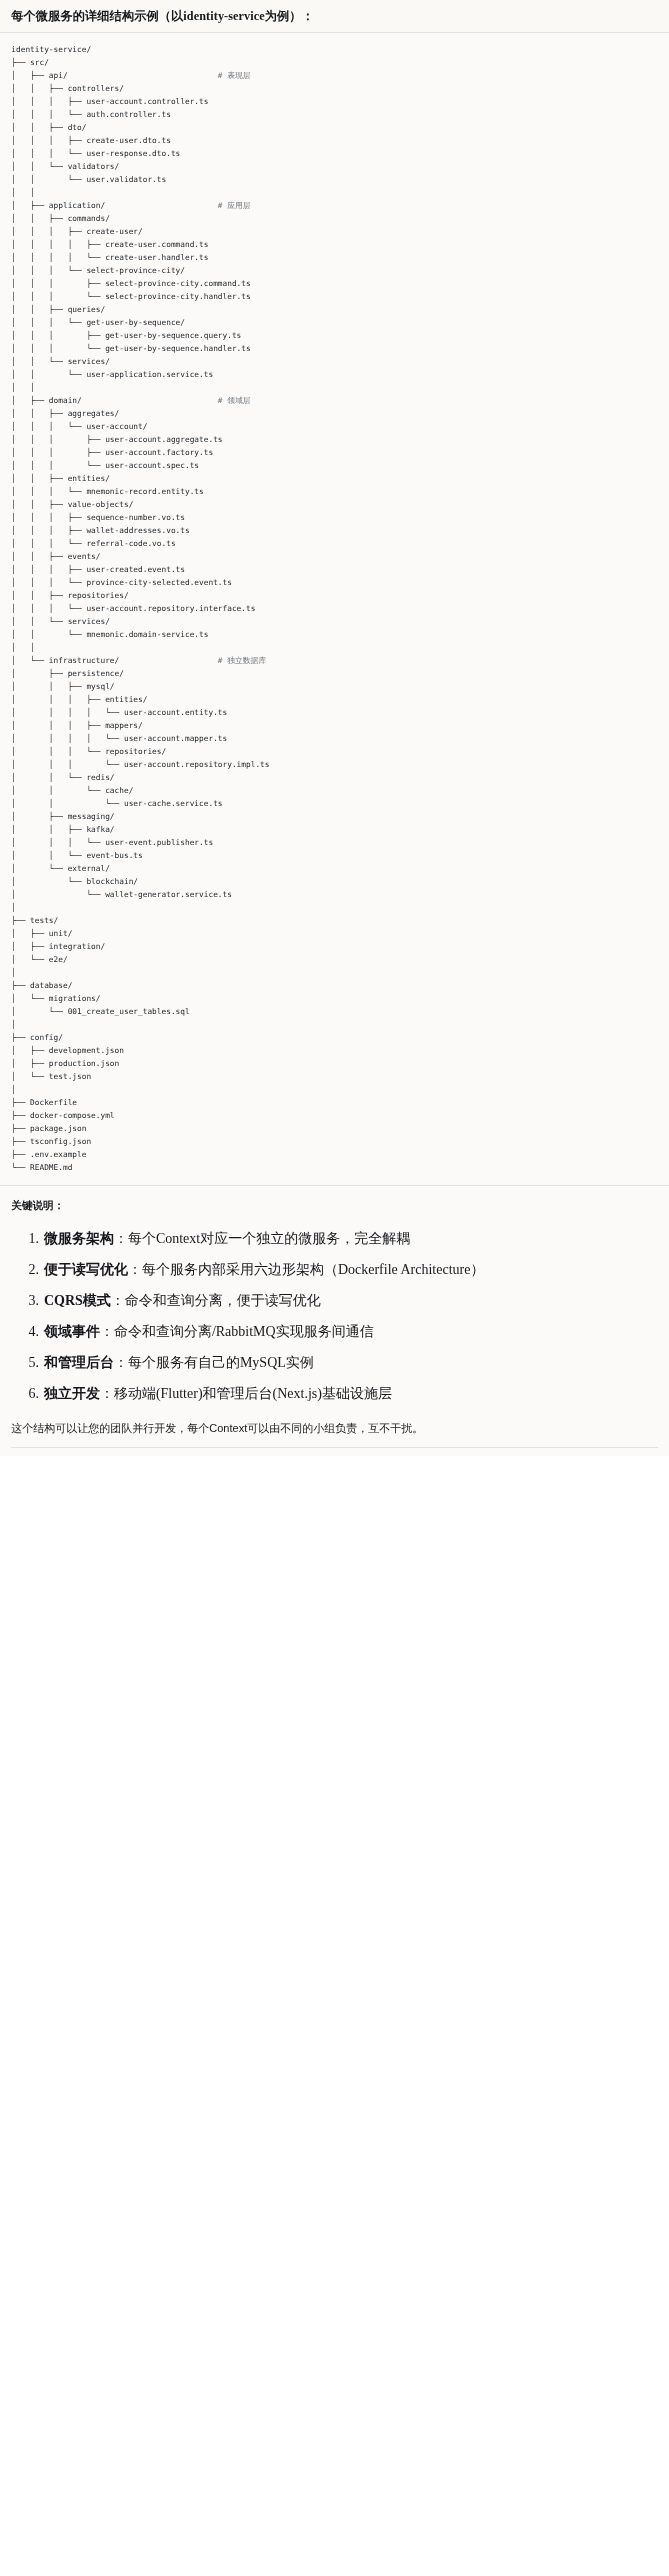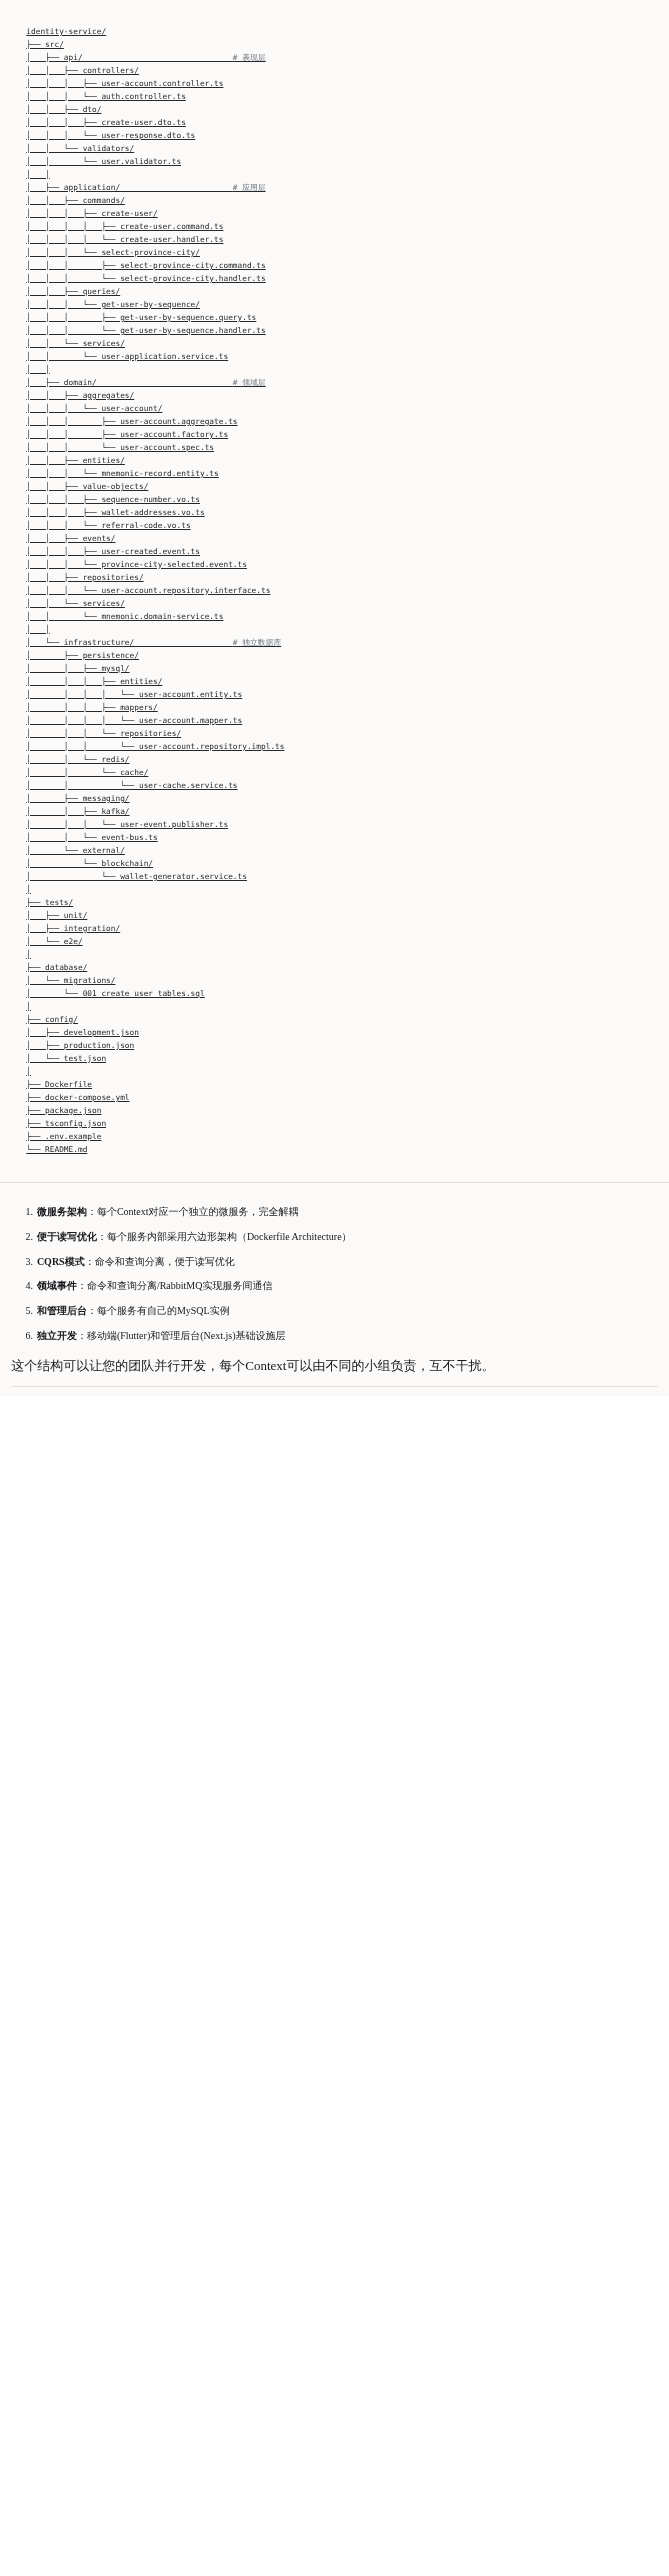--- a/index.html
+++ b/index.html
@@ -35,85 +35,85 @@
   }
 
   
   .code-block {
     box-sizing: border-box;
     background: #fbfaf8;
     padding: 10px 11.3px 11.3px 11.3px;
     border-bottom: 0.6px solid #e3e2de;
   }
   pre.tree {
-    margin: 15px;
+    margin: 0;
     padding: 0;
     font-family: "DejaVu Sans Mono", "Liberation Mono", monospace;
     font-size: 7.8px;
     line-height: 13px;
     color: #24292f;
     white-space: pre;
     tab-size: 4;
-    text-decoration: underline;
   }
   pre.tree .cmt {
     color: #6e7681;
   }
 
   
   .notes {
     box-sizing: border-box;
     padding: 12.5px 11.3px 8.8px 11.3px;
     background: #fbfaf8;
   }
   .notes h3 {
     margin: 0 0 10px 0;
     font-family: "Liberation Serif", serif;
     font-weight: bold;
     font-size: 10.6px;
     line-height: 1.3;
     color: #16181d;
   }
   ol.note-list {
-    margin: 8px;
+    margin: 15px;
     padding: 0 0 0 16.3px;
     list-style: decimal;
     font-family: "Liberation Serif", serif;
-    font-size: 10px;
+    font-size: 14px;
     line-height: 1.55;
     color: #16181d;
   }
   ol.note-list li {
     margin: 0 0 9.4px 0;
     padding-left: 1.3px;
   }
   ol.note-list li:last-child {
     margin-bottom: 0;
   }
   ol.note-list li b {
     font-weight: bold;
   }
   .closing {
     margin: 12.5px 0 0 0;
-    font-family: Liberation Serif, serif;
-    font-size: 13px;
+    font-family: Liberation Sans, sans-serif;
+    font-size: 11px;
     line-height: 1.55;
     color: #16181d;
   }
   .footer-rule {
     height: 0.6px;
     background: #e3e2de;
     margin-top: 10px;
   }
 </style>
 </head>
 <body>
 
 <div class="page">
 
+  <div class="doc-heading">每个微服务的详细结构示例（以identity-service为例）：</div>
 
   <div class="code-block">
     <pre class="tree" id="tree-pre">identity-service/
 ├── src/
 │   ├── api/                                <span class="cmt"># 表现层</span>
 │   │   ├── controllers/
 │   │   │   ├── user-account.controller.ts
 │   │   │   └── auth.controller.ts
 │   │   ├── dto/
 │   │   │   ├── create-user.dto.ts
@@ -192,20 +192,21 @@
 │
 ├── Dockerfile
 ├── docker-compose.yml
 ├── package.json
 ├── tsconfig.json
 ├── .env.example
 └── README.md</pre>
   </div>
 
   <div class="notes">
+    <h3>关键说明：</h3>
     <ol class="note-list" id="note-list">
         <li><b>微服务架构</b><span>：每个Context对应一个独立的微服务，完全解耦</span></li>
         <li><b>便于读写优化</b><span>：每个服务内部采用六边形架构（Dockerfile Architecture）</span></li>
         <li><b>CQRS模式</b><span>：命令和查询分离，便于读写优化</span></li>
         <li><b>领域事件</b><span>：命令和查询分离/RabbitMQ实现服务间通信</span></li>
         <li><b>和管理后台</b><span>：每个服务有自己的MySQL实例</span></li>
         <li><b>独立开发</b><span>：移动端(Flutter)和管理后台(Next.js)基础设施层</span></li>
       </ol>
     <p class="closing">这个结构可以让您的团队并行开发，每个Context可以由不同的小组负责，互不干扰。</p>
     <div class="footer-rule"></div>

